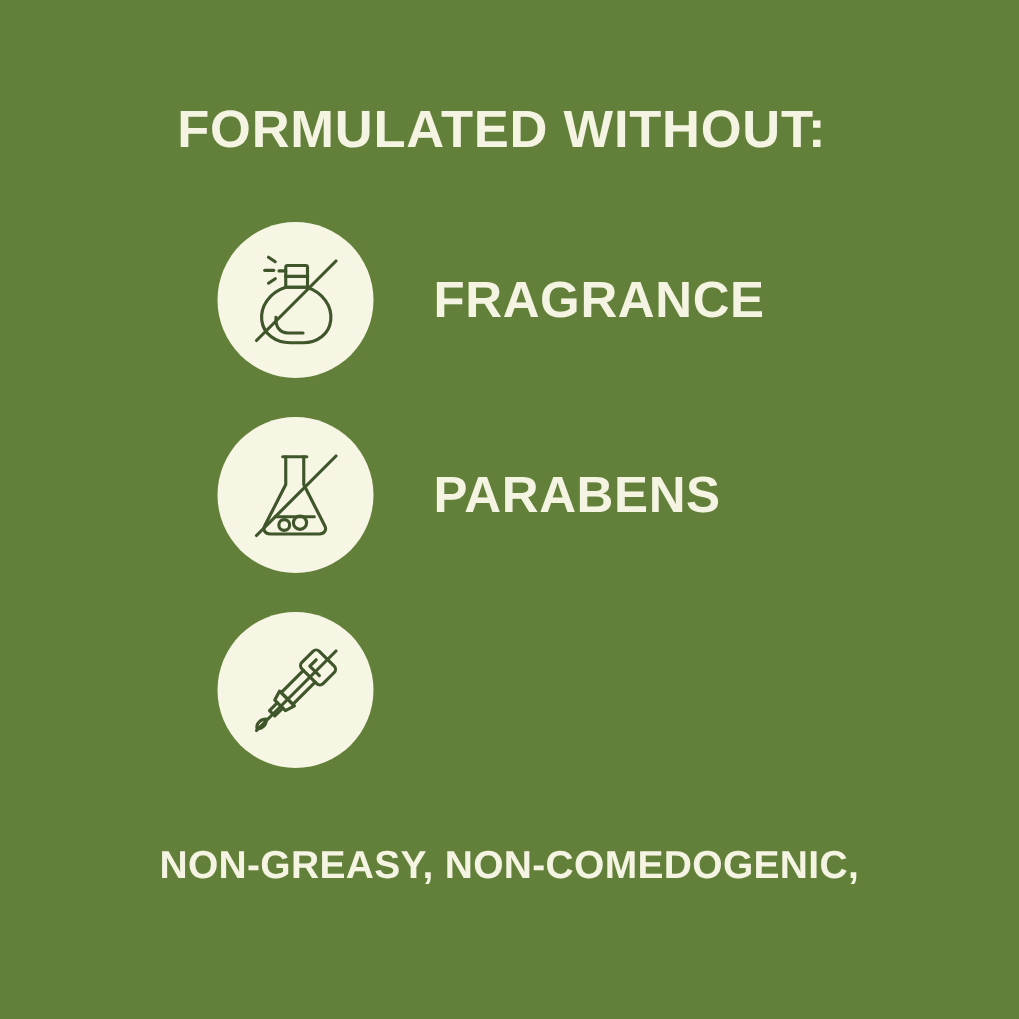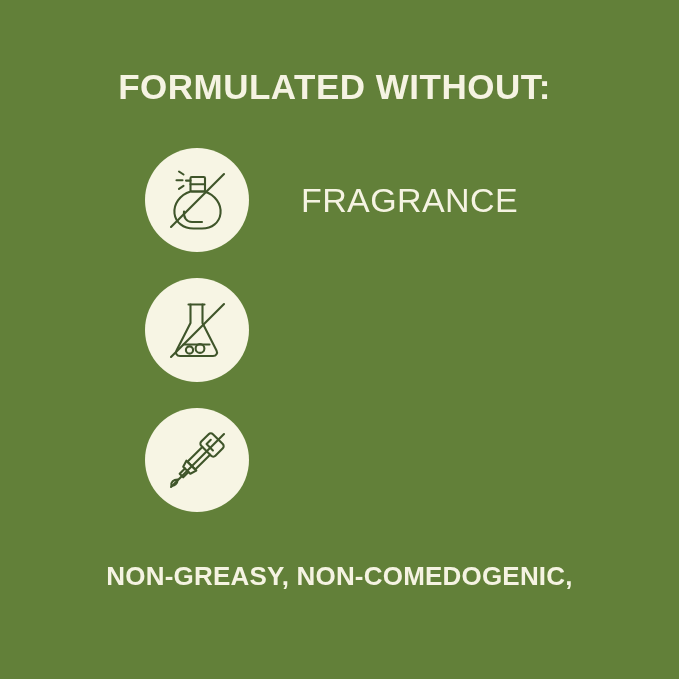--- a/index.html
+++ b/index.html
@@ -64,24 +64,24 @@
     justify-content: center;
   }
 
   .badge svg {
     display: block;
     width: 104px;
     height: 104px;
   }
 
   .row-label {
-    margin-left: 52px;
+    margin-left: 40px;
     color: #F5F3E2;
     font-size: 34px;
-    font-weight: 400;
+    font-weight: 700;
     letter-spacing: 0.4px;
     line-height: 1;
     white-space: nowrap;
   }
 
   
   .footer {
     position: absolute;
     top: 560px;
     left: 0;
@@ -144,20 +144,21 @@
 
             <path d="M38.5 66.5 L64.5 66.5"></path>
 
             <circle cx="44.5" cy="72" r="3.6"></circle>
             <circle cx="55" cy="70.5" r="4.4"></circle>
           </g>
 
           <path d="M26 79 L79 26" fill="none" stroke="#3F552A" stroke-width="2.1" stroke-linecap="round"></path>
         </svg>
       </div>
+      <div class="row-label">PARABENS</div>
     </div>
 
     <div class="row">
       <div class="badge">
         <svg viewBox="0 0 104 104">
           <g fill="none" stroke="#3F552A" stroke-width="2.1" stroke-linecap="round" stroke-linejoin="round" transform="rotate(45 52 52)">
 
             <path d="M45 22.5 L59 22.5 C60.6 22.5 62 23.9 62 25.5 L62 36
                      C62 37.6 60.6 39 59 39 L45 39
                      C43.4 39 42 37.6 42 36 L42 25.5

